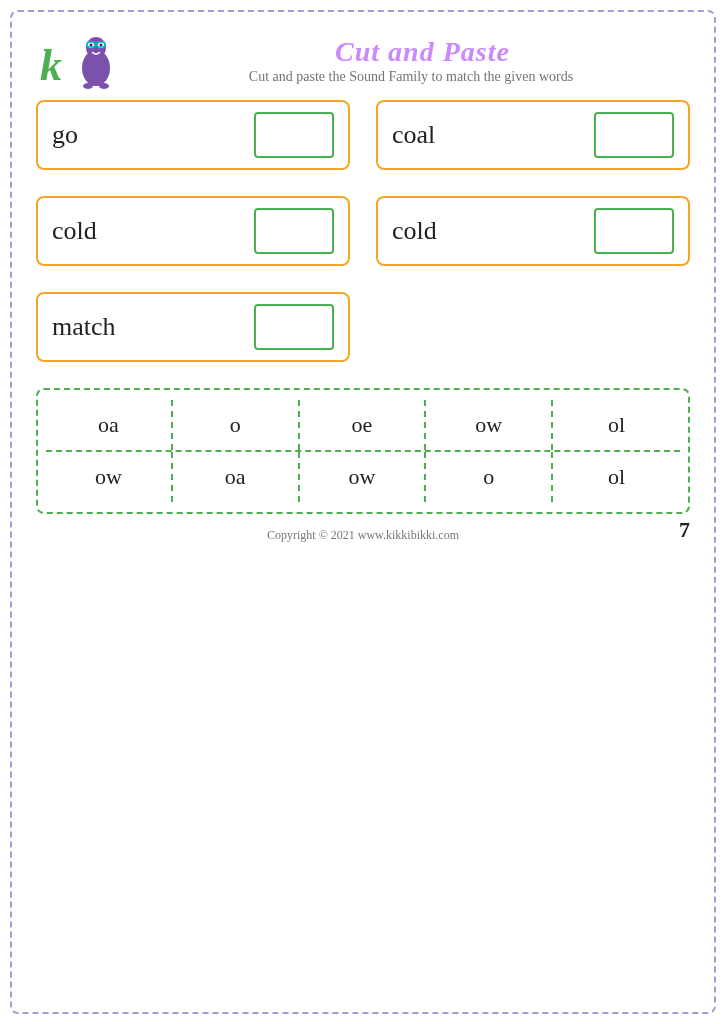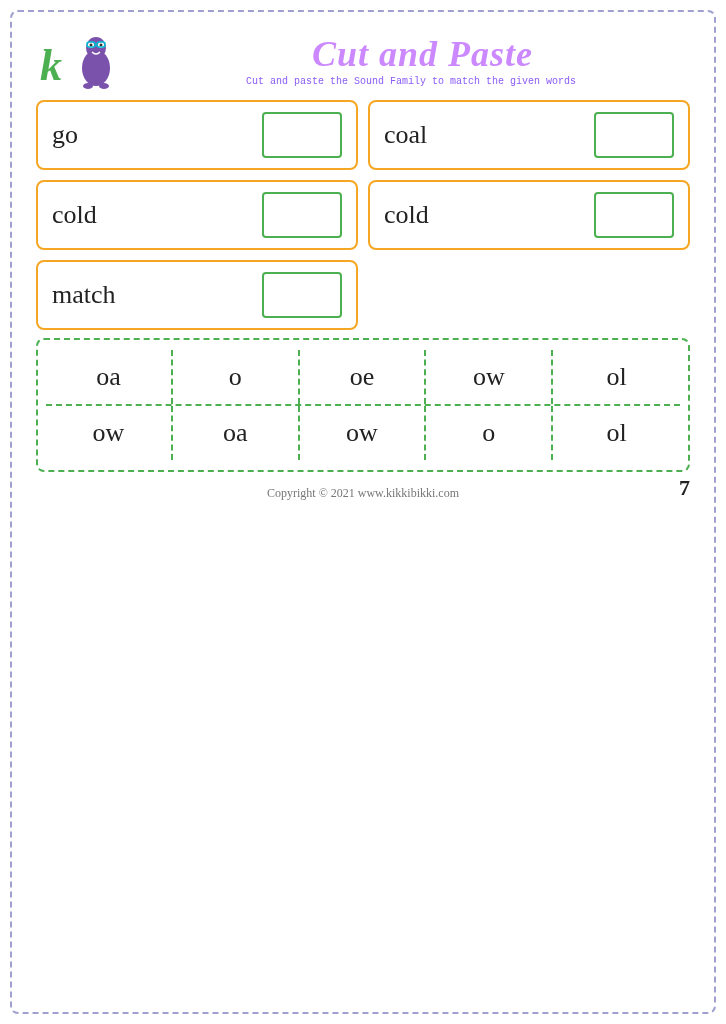--- a/index.html
+++ b/index.html
@@ -40,42 +40,41 @@
     }
 
     .header-text {
       display: flex;
       flex-direction: column;
       align-items: center;
       flex: 1;
     }
 
     .title {
-      font-size: 36px;
+      font-size: 28px;
       color: #cc88ff;
       font-style: italic;
       font-weight: bold;
       letter-spacing: 1px;
       line-height: 1.2;
       margin-left: 23px;
     }
 
     .subtitle {
-      font-size: 10px;
-      color: #8b5cf6;
+      font-size: 14px;
+      color: #737373;
       text-align: center;
-      font-family: Liberation Mono, monospace;
     }
 
     
     .word-grid {
       display: grid;
       grid-template-columns: 1fr 1fr;
-      gap: 10px;
-      margin-bottom: 8px;
+      gap: 26px;
+      margin-bottom: 26px;
     }
 
     .word-card {
       border: 2.5px solid #f5a623;
       border-radius: 8px;
       padding: 10px 14px;
       display: flex;
       align-items: center;
       justify-content: space-between;
       min-height: 68px;
@@ -113,21 +112,21 @@
     }
 
     .cut-row + .cut-row {
       border-top: 2px dashed #4caf50;
     }
 
     .cut-item {
       border-right: 2px dashed #4caf50;
       padding: 12px 6px;
       text-align: center;
-      font-size: 26px;
+      font-size: 22px;
       color: #222;
     }
 
     .cut-item:last-child {
       border-right: none;
     }
 
     
     .footer {
       text-align: center;

